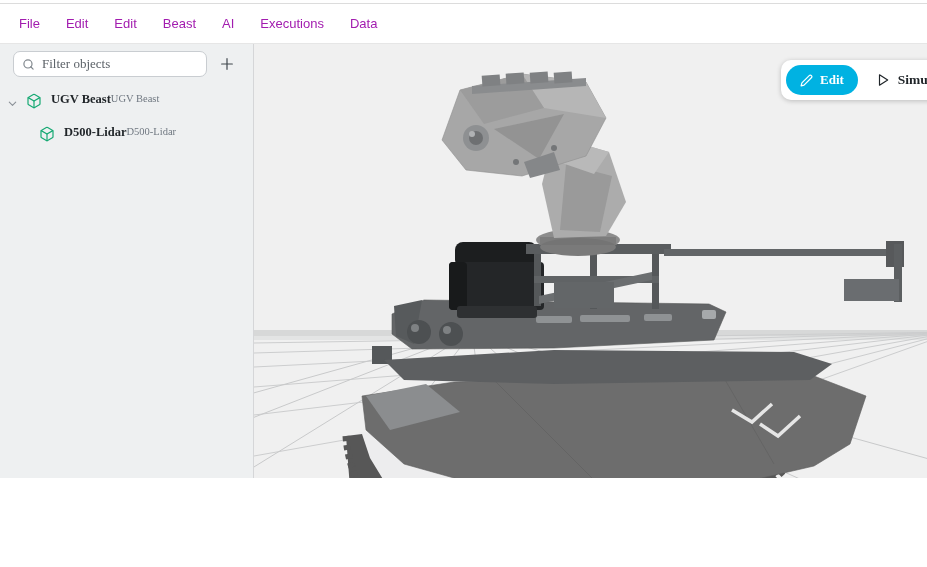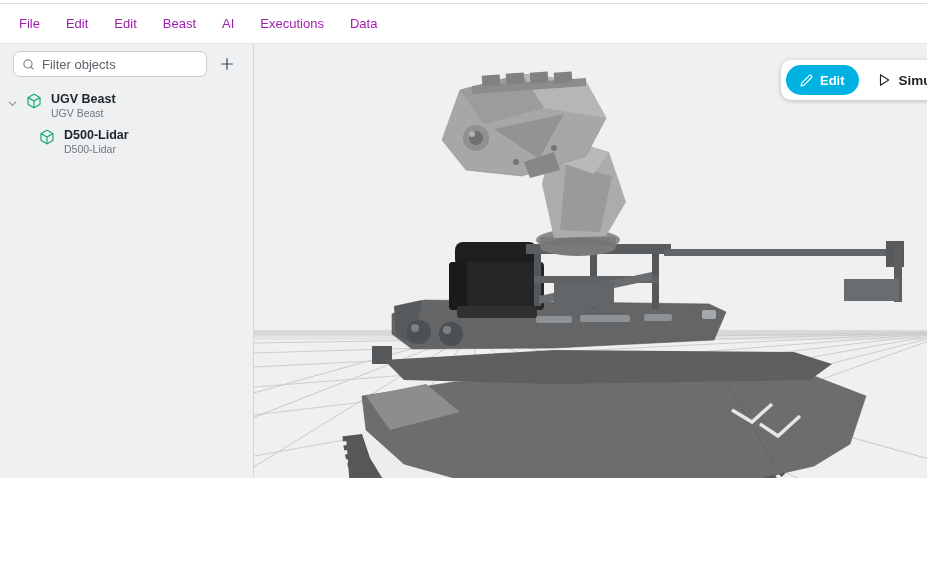--- a/index.html
+++ b/index.html
@@ -5,43 +5,43 @@
   * { box-sizing: border-box; margin: 0; padding: 0; }
   html,body { width:927px; height:567px; overflow:hidden; background:#fff;
     font-family:"Liberation Sans","DejaVu Sans",sans-serif; }
 
   .titlebar-strip { height:4px; background:#ffffff; border-bottom:1px solid #dcdcdc; }
 
   .menubar { height:40px; background:#ffffff; display:flex; align-items:center;
     padding-left:6px; border-bottom:1px solid #e6e6e6; }
   .menu-item { font-size:13px; color:#a21caf; padding:0 13px; cursor:default; }
 
-  .main { display:flex; height:434px; }
+  .main { display:flex; height:434px;font-family:Liberation Serif, serif; }
 
   
   .sidebar { width:254px; background:#eef0f1; border-right:1px solid #d5d6d8;
     padding-top:7px; flex:none; }
   .filter-row { display:flex; align-items:center; padding:0 12px 0 13px; }
   .filter-box { flex:1; height:26px; background:#ffffff; border:1px solid #c9cdd1;
     border-radius:7px; display:flex; align-items:center; padding:0 8px; }
   .filter-box svg { flex:none; margin-right:7px; }
   .filter-input { border:none; outline:none; background:transparent; width:100%;
     font-size:13px; color:#3c4146; font-family:inherit; }
   .filter-input::placeholder { color:#5c6268; opacity:1; }
   .add-btn { width:28px; height:26px; margin-left:6px; background:transparent; border:none;
     display:flex; align-items:center; justify-content:center; cursor:pointer; }
 
   .tree { margin-top:15px; }
   .tree-row { display:flex; align-items:flex-start; cursor:pointer; }
   .tree-row.root { margin-left:7px; }
-  .tree-row.child { margin-left:39px; margin-top:8px; }
+  .tree-row.child { margin-left:39px; margin-top:16px; }
   .chev { margin-top:6px; }
   .cube { margin:1px 0 0 8px; flex:none; }
   .tree-row.child .cube { margin-left:0; }
-  .tree-text { margin-left:9px; display:flex; flex-direction:column; }
+  .tree-text { margin-left:9px; display:flex; }
   .tree-title { font-size:12.5px; font-weight:bold; color:#1f2428; line-height:1.2; }
   .tree-sub { font-size:10.5px; color:#6f7780; line-height:1.25; }
 
   
   .viewport { position:relative; flex:1; background:#f0f0f0; overflow:hidden; }
   .viewport svg.scene { position:absolute; inset:0; }
 
   .float-panel { position:absolute; top:16px; left:527px; width:180px; height:40px;
     background:#ffffff; border-radius:10px; box-shadow:0 1px 5px rgba(0,0,0,.22);
     display:flex; align-items:center; padding:0 5px; }

